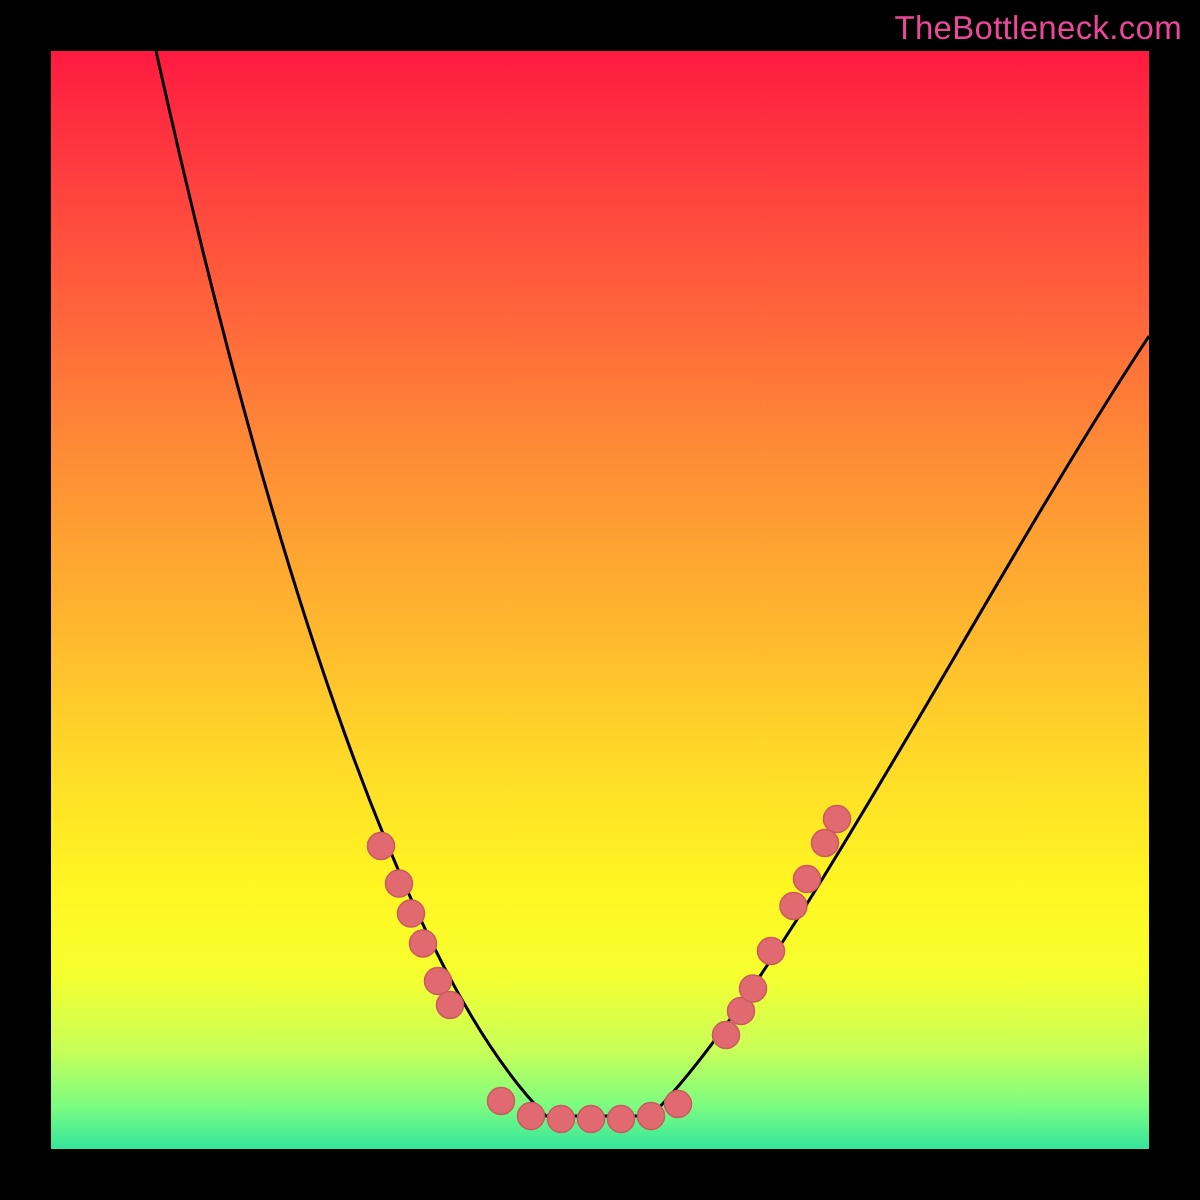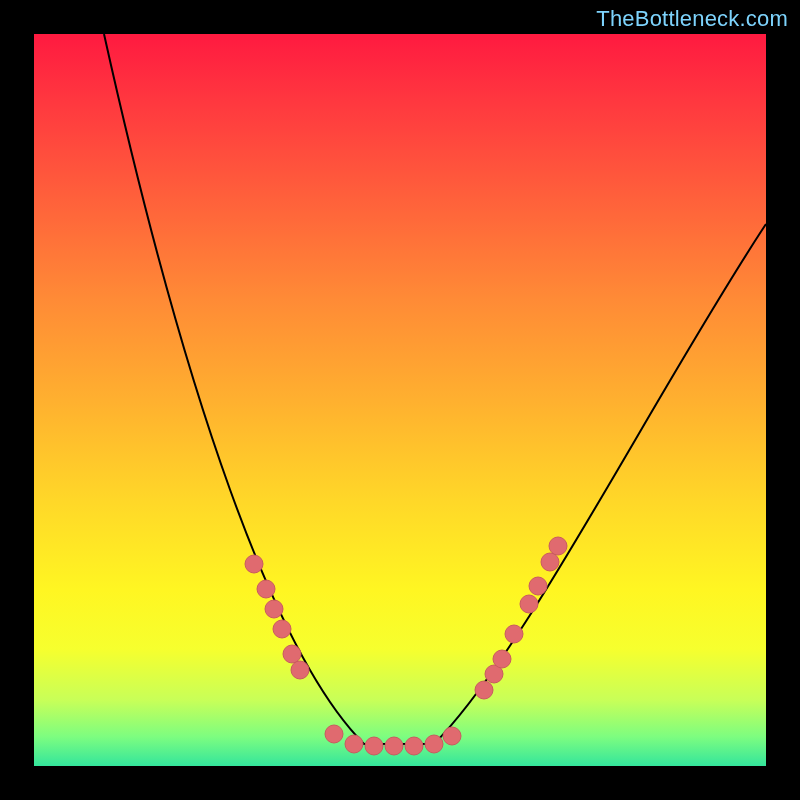--- a/index.html
+++ b/index.html
@@ -37,21 +37,21 @@
       #f6ff2e 84%,
       #c8ff58 91%,
       #7dfd80 96%,
       #34e59c 100%
     );
   }
   .watermark {
     position: absolute;
     top: 6px;
     right: 12px;
-    color: #7dd3fc;
+    color: #ec4899;
     font-size: 22px;
     font-weight: 500;
     letter-spacing: 0.2px;
     user-select: none;
   }
   svg.overlay {
     position: absolute;
     left: 0;
     top: 0;
     width: 732px;

